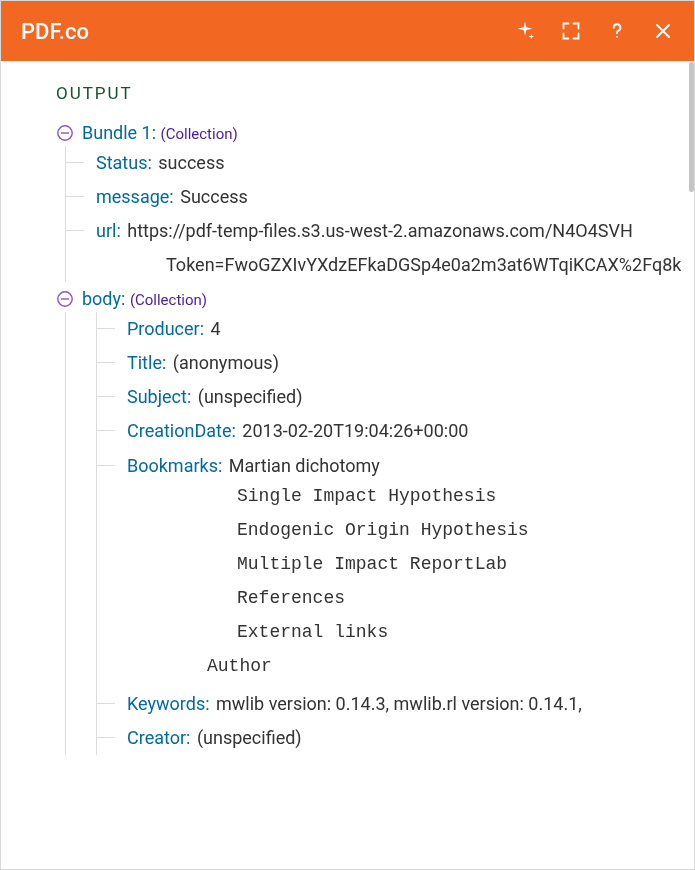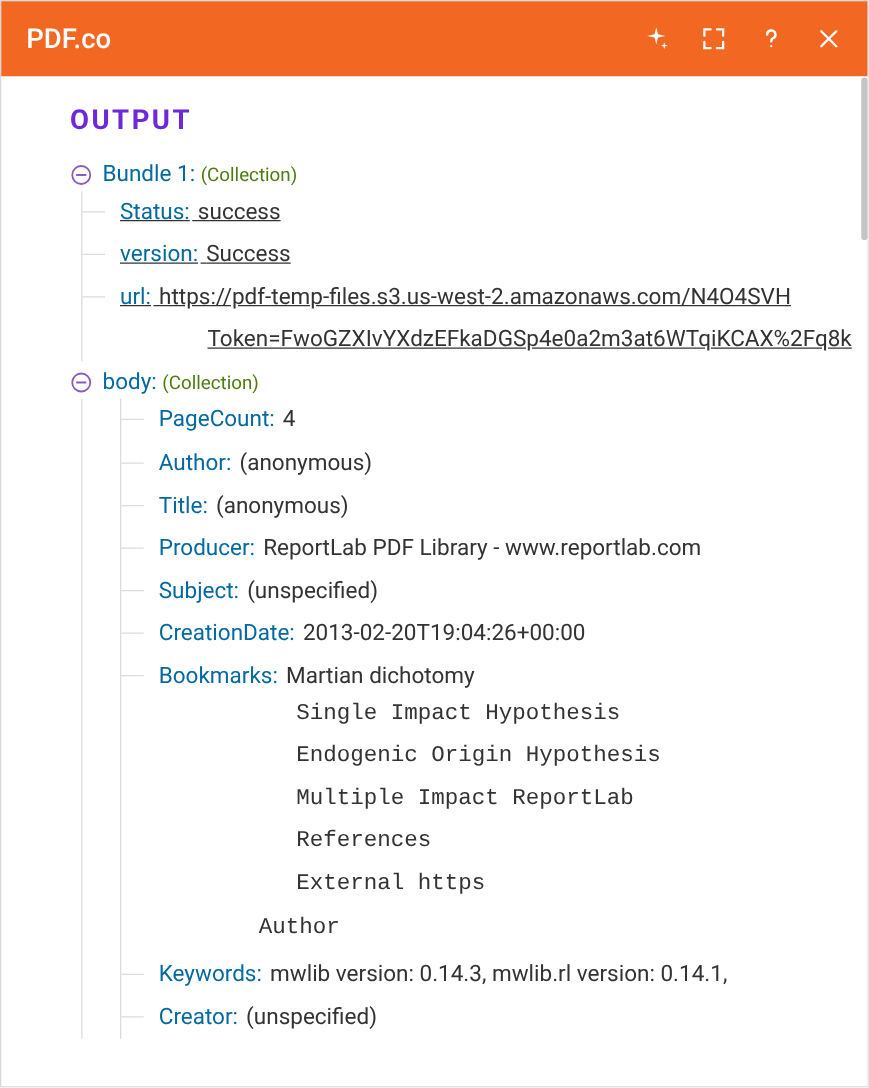--- a/index.html
+++ b/index.html
@@ -51,43 +51,43 @@
     flex: 1;
     padding: 20px 0 0 55px;
     overflow: hidden;
     color: #333;
     font-size: 18px;
     line-height: 1.45;
     position: relative;
     white-space: nowrap;
   }
   .section-title {
-    color: #6d28d9;
+    color: #14532d;
     letter-spacing: 2px;
-    font-size: 22px;
-    font-weight: 700;
+    font-size: 17px;
+    font-weight: 400;
     margin-bottom: 14px;
   }
   .tree { }
   .node { position: relative; }
   .node-header {
     display: flex;
     align-items: flex-start;
     gap: 8px;
   }
   .collapse-btn {
     width: 18px;
     height: 18px;
     margin-top: 4px;
     flex: none;
     cursor: pointer;
   }
   .collapse-btn svg { display: block; }
   .key { color: #0369a1; }
-  .collection-tag { color: #4d7c0f; font-size: 15px; }
+  .collection-tag { color: #4c1d95; font-size: 15px; }
   .children {
     margin-left: 9px;
     border-left: 1px solid #dcdcdc;
     padding-left: 30px;
   }
   .row {
     position: relative;
     padding: 4px 0;
   }
   .row::before {
@@ -174,27 +174,27 @@
               <circle cx="10" cy="10" r="8" fill="none" stroke="#8a5bbf" stroke-width="1.6"></circle>
               <line x1="5.5" y1="10" x2="14.5" y2="10" stroke="#8a5bbf" stroke-width="1.6"></line>
             </svg>
           </span>
           <span>
             <span class="key">Bundle 1:</span>
             <span class="collection-tag">(Collection)</span>
           </span>
         </div>
 
-        <div class="children" style="margin-left:9px;text-decoration:underline;">
+        <div class="children" style="margin-left:9px;">
           <div class="row">
             <span class="key">Status:</span>
             <span class="val">success</span>
           </div>
           <div class="row">
-            <span class="key">version:</span>
+            <span class="key">message:</span>
             <span class="val">Success</span>
           </div>
           <div class="row">
             <span class="key">url:</span>
             <span class="val">https://pdf-temp-files.s3.us-west-2.amazonaws.com/N4O4SVH</span>
           </div>
           <div class="url-continue">Token=FwoGZXIvYXdzEFkaDGSp4e0a2m3at6WTqiKCAX%2Fq8k</div>
         </div>
       </div>
 
@@ -208,51 +208,43 @@
           </span>
           <span>
             <span class="key">body:</span>
             <span class="collection-tag">(Collection)</span>
           </span>
         </div>
 
         <div class="children" style="margin-left:9px;">
           <div class="children" style="margin-left:0; border-left:1px solid #dcdcdc; padding-left:30px;">
             <div class="row">
-              <span class="key">PageCount:</span>
+              <span class="key">Producer:</span>
               <span class="val">4</span>
-            </div>
-            <div class="row">
-              <span class="key">Author:</span>
-              <span class="val">(anonymous)</span>
             </div>
             <div class="row">
               <span class="key">Title:</span>
               <span class="val">(anonymous)</span>
-            </div>
-            <div class="row">
-              <span class="key">Producer:</span>
-              <span class="val">ReportLab PDF Library - www.reportlab.com</span>
             </div>
             <div class="row">
               <span class="key">Subject:</span>
               <span class="val">(unspecified)</span>
             </div>
             <div class="row">
               <span class="key">CreationDate:</span>
               <span class="val">2013-02-20T19:04:26+00:00</span>
             </div>
             <div class="row bookmarks-block">
               <span class="key">Bookmarks:</span>
               <span class="val">Martian dichotomy</span>
               <div class="bm">Single Impact Hypothesis</div>
               <div class="bm">Endogenic Origin Hypothesis</div>
               <div class="bm">Multiple Impact ReportLab</div>
               <div class="bm">References</div>
-              <div class="bm">External https</div>
+              <div class="bm">External links</div>
               <div class="bm license">Author</div>
             </div>
             <div class="row">
               <span class="key">Keywords:</span>
               <span class="val">mwlib version: 0.14.3, mwlib.rl version: 0.14.1,</span>
             </div>
             <div class="row">
               <span class="key">Creator:</span>
               <span class="val">(unspecified)</span>
             </div>

